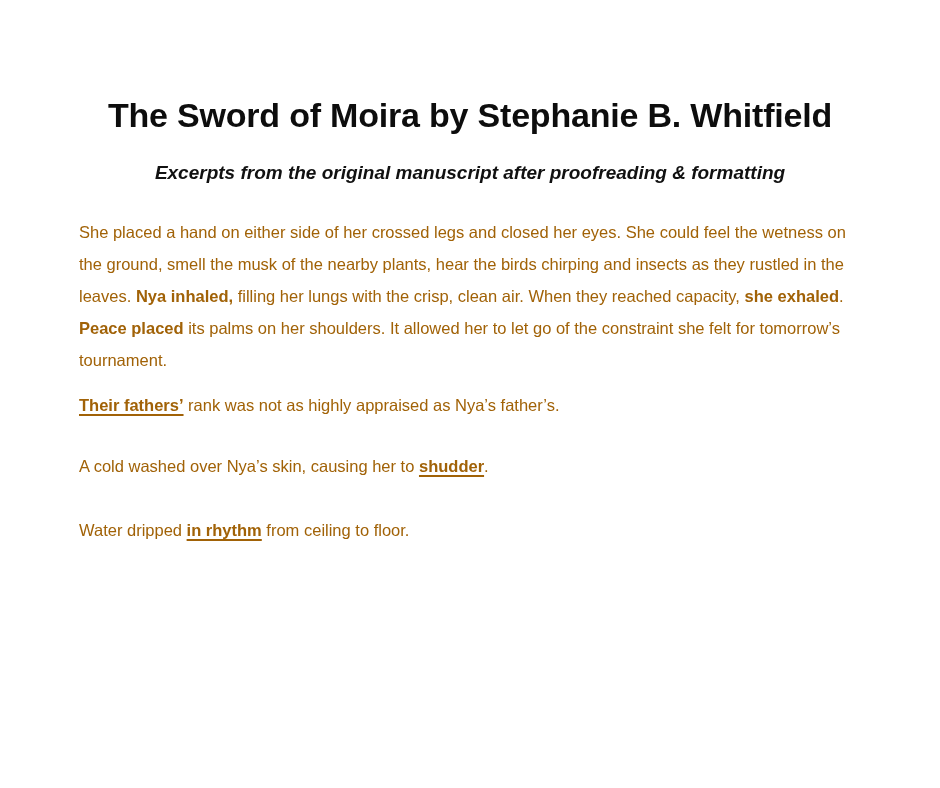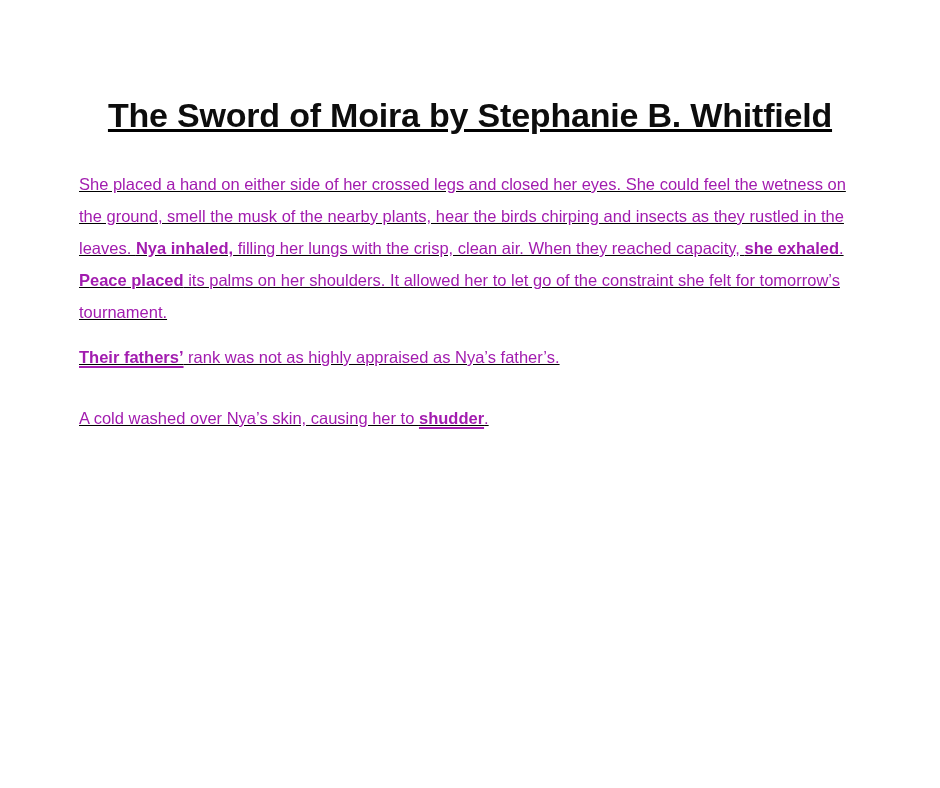--- a/index.html
+++ b/index.html
@@ -12,21 +12,20 @@
     height: 788px;
     overflow: hidden;
     font-family: "Liberation Sans", "DejaVu Sans", sans-serif;
   }
   .page {
     box-sizing: border-box;
     width: 940px;
     height: 788px;
     padding: 0 79px;
     background: #ffffff;
-    text-decoration: underline;
   }
   .doc-title {
     margin: 0;
     padding-top: 92px;
     text-align: center;
     font-size: 34px;
     line-height: 46px;
     font-weight: 700;
     color: #0d0d0d;
     letter-spacing: -0.2px;
@@ -37,37 +36,39 @@
     font-size: 19px;
     line-height: 26px;
     font-weight: 700;
     font-style: italic;
     color: #111111;
   }
   p.body {
     margin: 0;
     font-size: 16.5px;
     line-height: 32px;
-    color: #a21caf;
+    color: #a16207;
     text-align: left;
   }
   p.para-main { margin-top: 30px; }
   p.e1 { margin-top: 13px; }
   p.e2 { margin-top: 20px; }
   p.e3 { margin-top: 29px; }
   p.e4 { margin-top: 26px; }
   p.e5 { margin-top: 32px; }
   span.b { font-weight: 700; }
   span.u {
     text-decoration: underline;
     text-decoration-thickness: 2px;
     text-underline-offset: 3px;
   }
 </style>
 </head>
 <body>
 
 <div class="page">
   <h1 class="doc-title">The Sword of Moira by Stephanie B. Whitfield</h1>
+  <h2 class="doc-subtitle">Excerpts from the original manuscript after proofreading &amp; formatting</h2>
   <p class="body para-main"><span>She placed a hand on either side of her crossed legs and closed her eyes. She could feel the wetness on the ground, smell the musk of the nearby plants, hear the birds chirping and insects as they rustled in the leaves. </span><span class="b">Nya inhaled,</span><span> filling her lungs with the crisp, clean air. When they reached capacity, </span><span class="b">she exhaled</span><span>. </span><span class="b">Peace placed</span><span> its palms on her shoulders. It allowed her to let go of the constraint she felt for tomorrow’s tournament.</span></p>
   <p class="body e1"><span class="b u">Their fathers’</span><span> rank was not as highly appraised as Nya’s father’s.</span></p>
   <p class="body e3"><span>A cold washed over Nya’s skin, causing her to </span><span class="b u">shudder</span><span>.</span></p>
+  <p class="body e5"><span>Water dripped </span><span class="b u">in rhythm</span><span> from ceiling to floor.</span></p>
 </div>
 
 </body></html>

